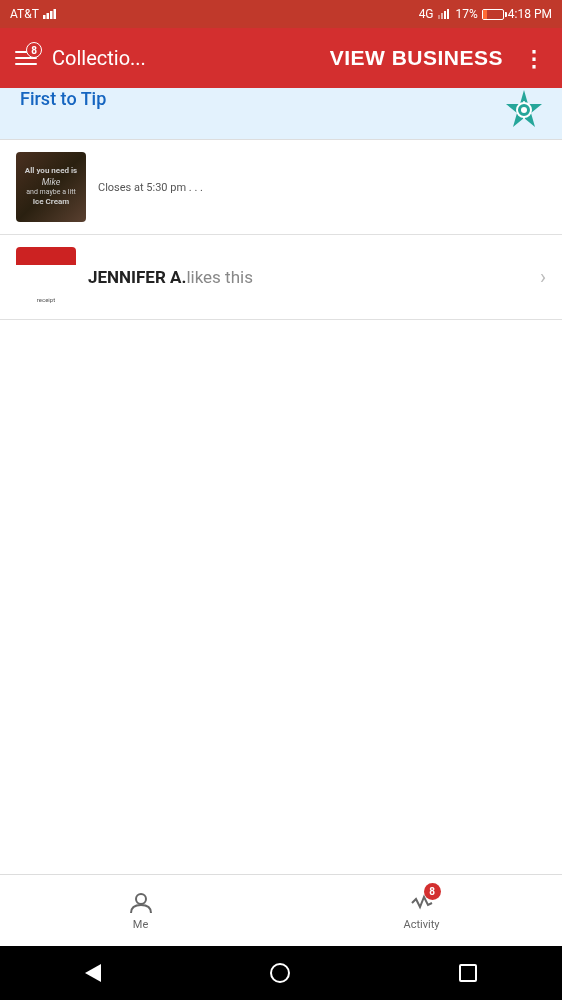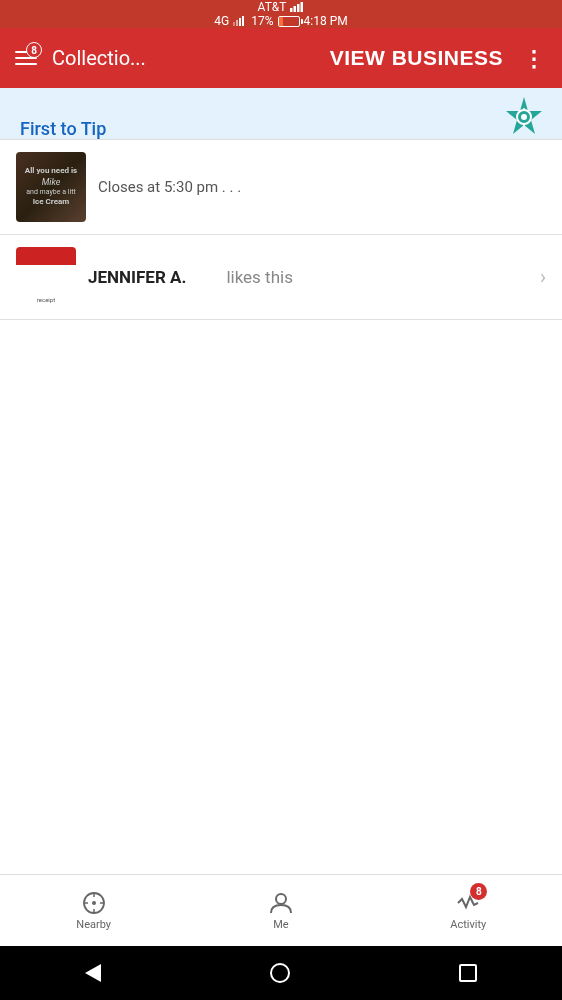--- a/index.html
+++ b/index.html
@@ -15,21 +15,20 @@
     
     .status-bar {
       background: #c0392b;
       height: 28px;
       display: flex;
       align-items: center;
       justify-content: space-between;
       padding: 0 10px;
       color: #fff;
       font-size: 12px;
-      flex-direction: column;
     }
     .status-left { display: flex; align-items: center; gap: 4px; }
     .status-right { display: flex; align-items: center; gap: 4px; }
     .battery-icon {
       width: 22px; height: 11px;
       border: 1.5px solid #fff;
       border-radius: 2px;
       position: relative;
       display: inline-block;
     }
@@ -106,21 +105,21 @@
       padding: 4px 8px;
       font-weight: bold;
       letter-spacing: 1px;
     }
 
     
     .first-to-tip-banner {
       background: #e3f2fd;
       height: 52px;
       display: flex;
-      align-items: flex-end;
+      align-items: flex-start;
       justify-content: space-between;
       padding: 0 16px 0 20px;
       border-bottom: 1px solid #ddd;
     }
     .first-to-tip-text {
       color: #1565c0;
       font-size: 18px;
       font-weight: 500;
     }
     .tip-badge {
@@ -172,21 +171,21 @@
     .activity-name {
       font-size: 18px;
       font-weight: bold;
       color: #222;
     }
     .activity-time {
       font-size: 14px;
       color: #888;
     }
     .activity-sub {
-      font-size: 15px;
+      font-size: 11px;
       color: #555;
       margin-top: 0;
     }
 
     .activity-item2 {
       display: flex;
       align-items: center;
       padding: 12px 16px;
       border-bottom: 1px solid #e0e0e0;
       background: #fff;
@@ -357,44 +356,31 @@
 </div>
 
 <div class="activity-item2">
   <div class="activity-thumb" style="width:60px;height:60px;margin-right:12px;">
     <div class="thumb-img-placeholder2">
       <div style="font-size:7px;color:#888;text-align:center;line-height:1.2;">
         <div style="font-size:6px;color:#555;">receipt</div>
       </div>
     </div>
   </div>
-  <div style="display:flex;align-items:center;flex:1;gap:40px;">
+  <div style="display:flex;align-items:center;flex:1;">
     <span class="activity-name2">JENNIFER A.</span>
     <span class="activity-likes"> likes this</span>
   </div>
   <span class="chevron-right">›</span>
 </div>
 
 <div style="flex:1;background:#fff;height:480px;"></div>
 
 <div class="bottom-nav">
 
-  <div class="nav-item">
-    <div class="nav-icon">
-      <svg width="24" height="24" viewBox="0 0 24 24">
-        <circle cx="12" cy="12" r="10" fill="none" stroke="#666" stroke-width="1.8"></circle>
-        <circle cx="12" cy="12" r="2" fill="#666"></circle>
-        <line x1="12" y1="2" x2="12" y2="6" stroke="#666" stroke-width="1.5"></line>
-        <line x1="12" y1="18" x2="12" y2="22" stroke="#666" stroke-width="1.5"></line>
-        <line x1="2" y1="12" x2="6" y2="12" stroke="#666" stroke-width="1.5"></line>
-        <line x1="18" y1="12" x2="22" y2="12" stroke="#666" stroke-width="1.5"></line>
-      </svg>
-    </div>
-    <span class="nav-label">Nearby</span>
-  </div>
 
 
   <div class="nav-item">
     <div class="nav-icon">
       <svg width="24" height="24" viewBox="0 0 24 24">
         <circle cx="12" cy="8" r="5" fill="none" stroke="#666" stroke-width="2"></circle>
         <path d="M2 22 Q2 14 12 14 Q22 14 22 22" fill="none" stroke="#666" stroke-width="2"></path>
       </svg>
     </div>
     <span class="nav-label">Me</span>

